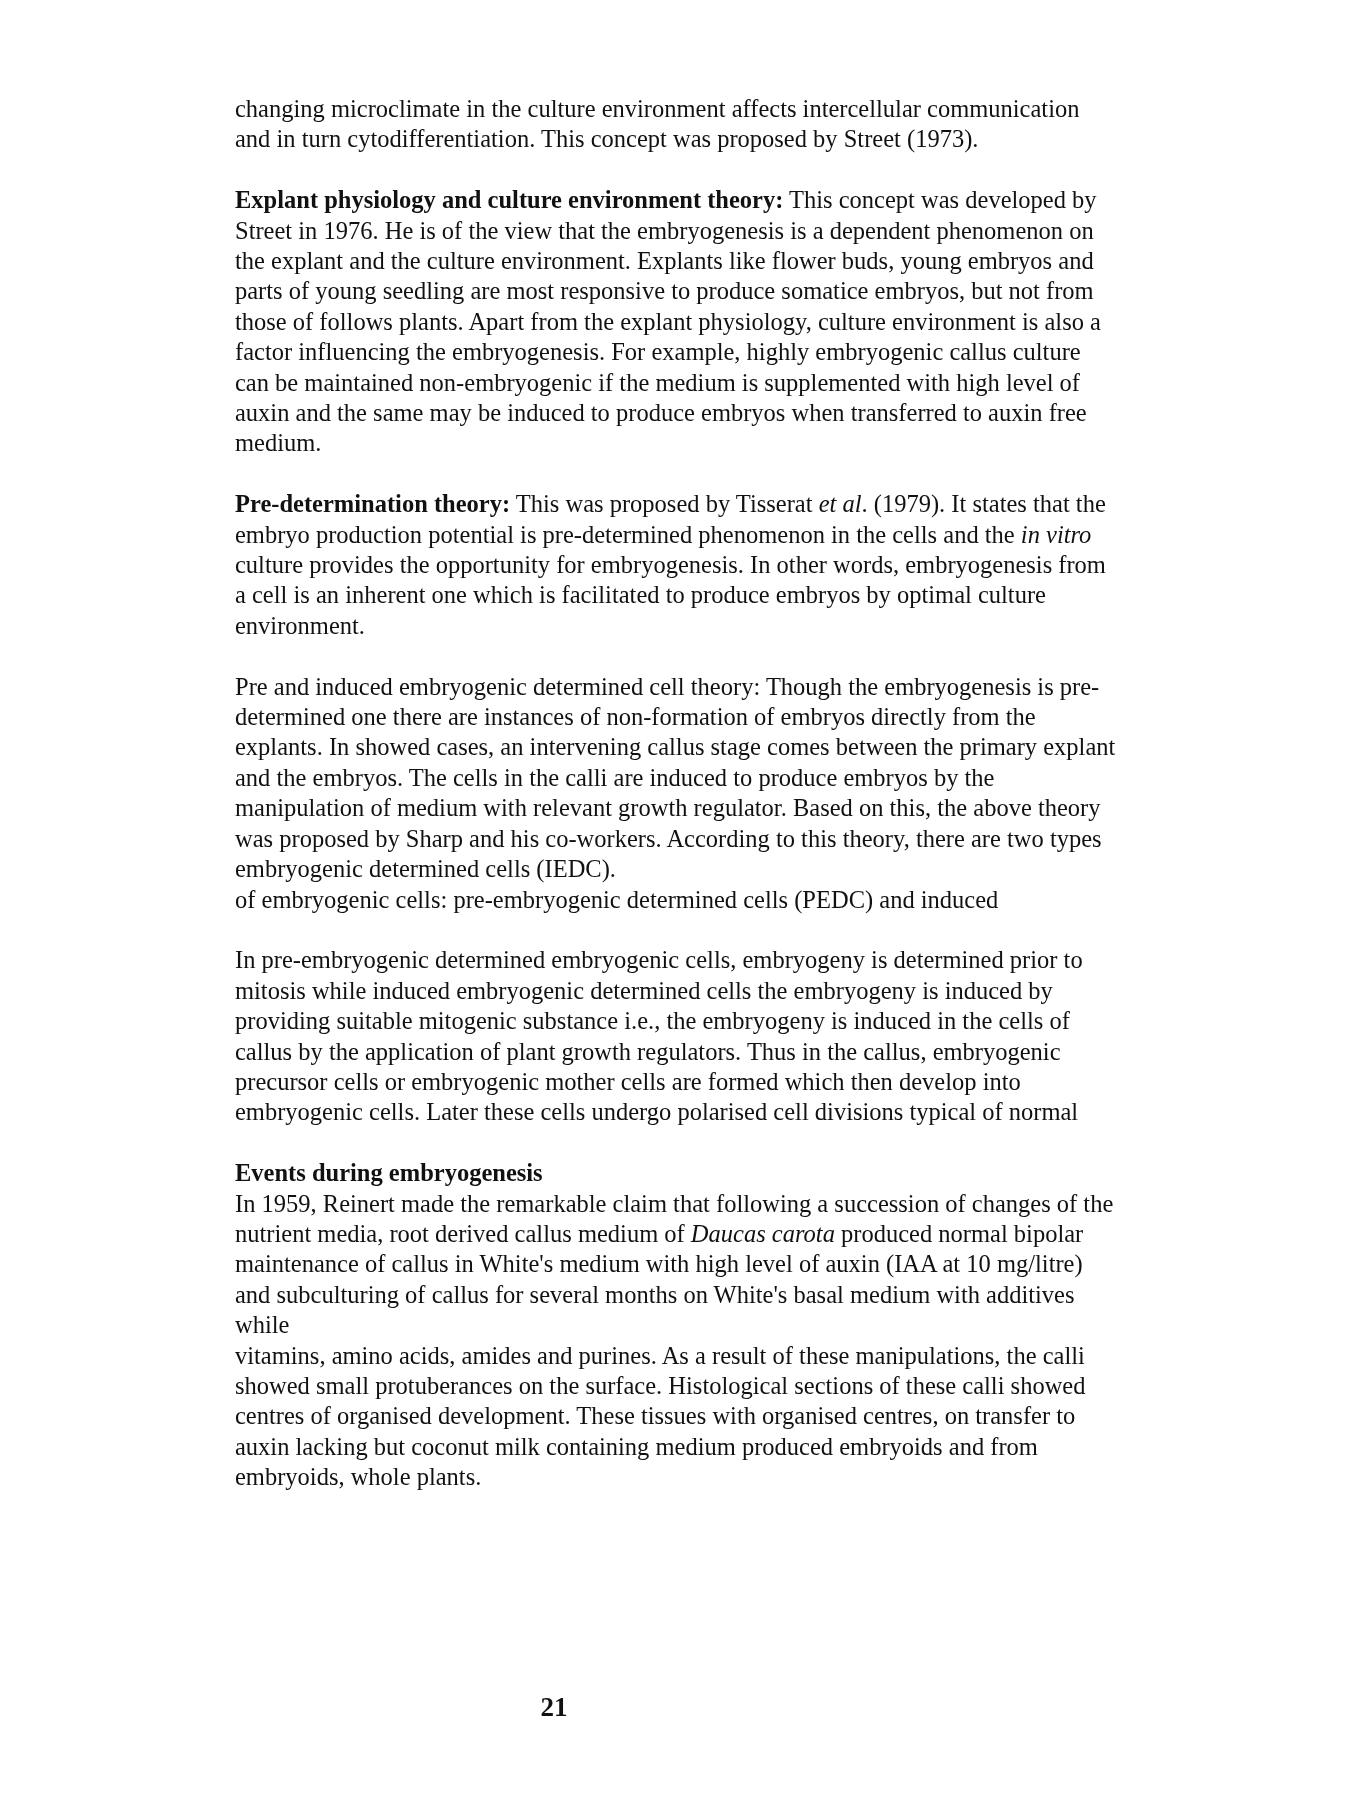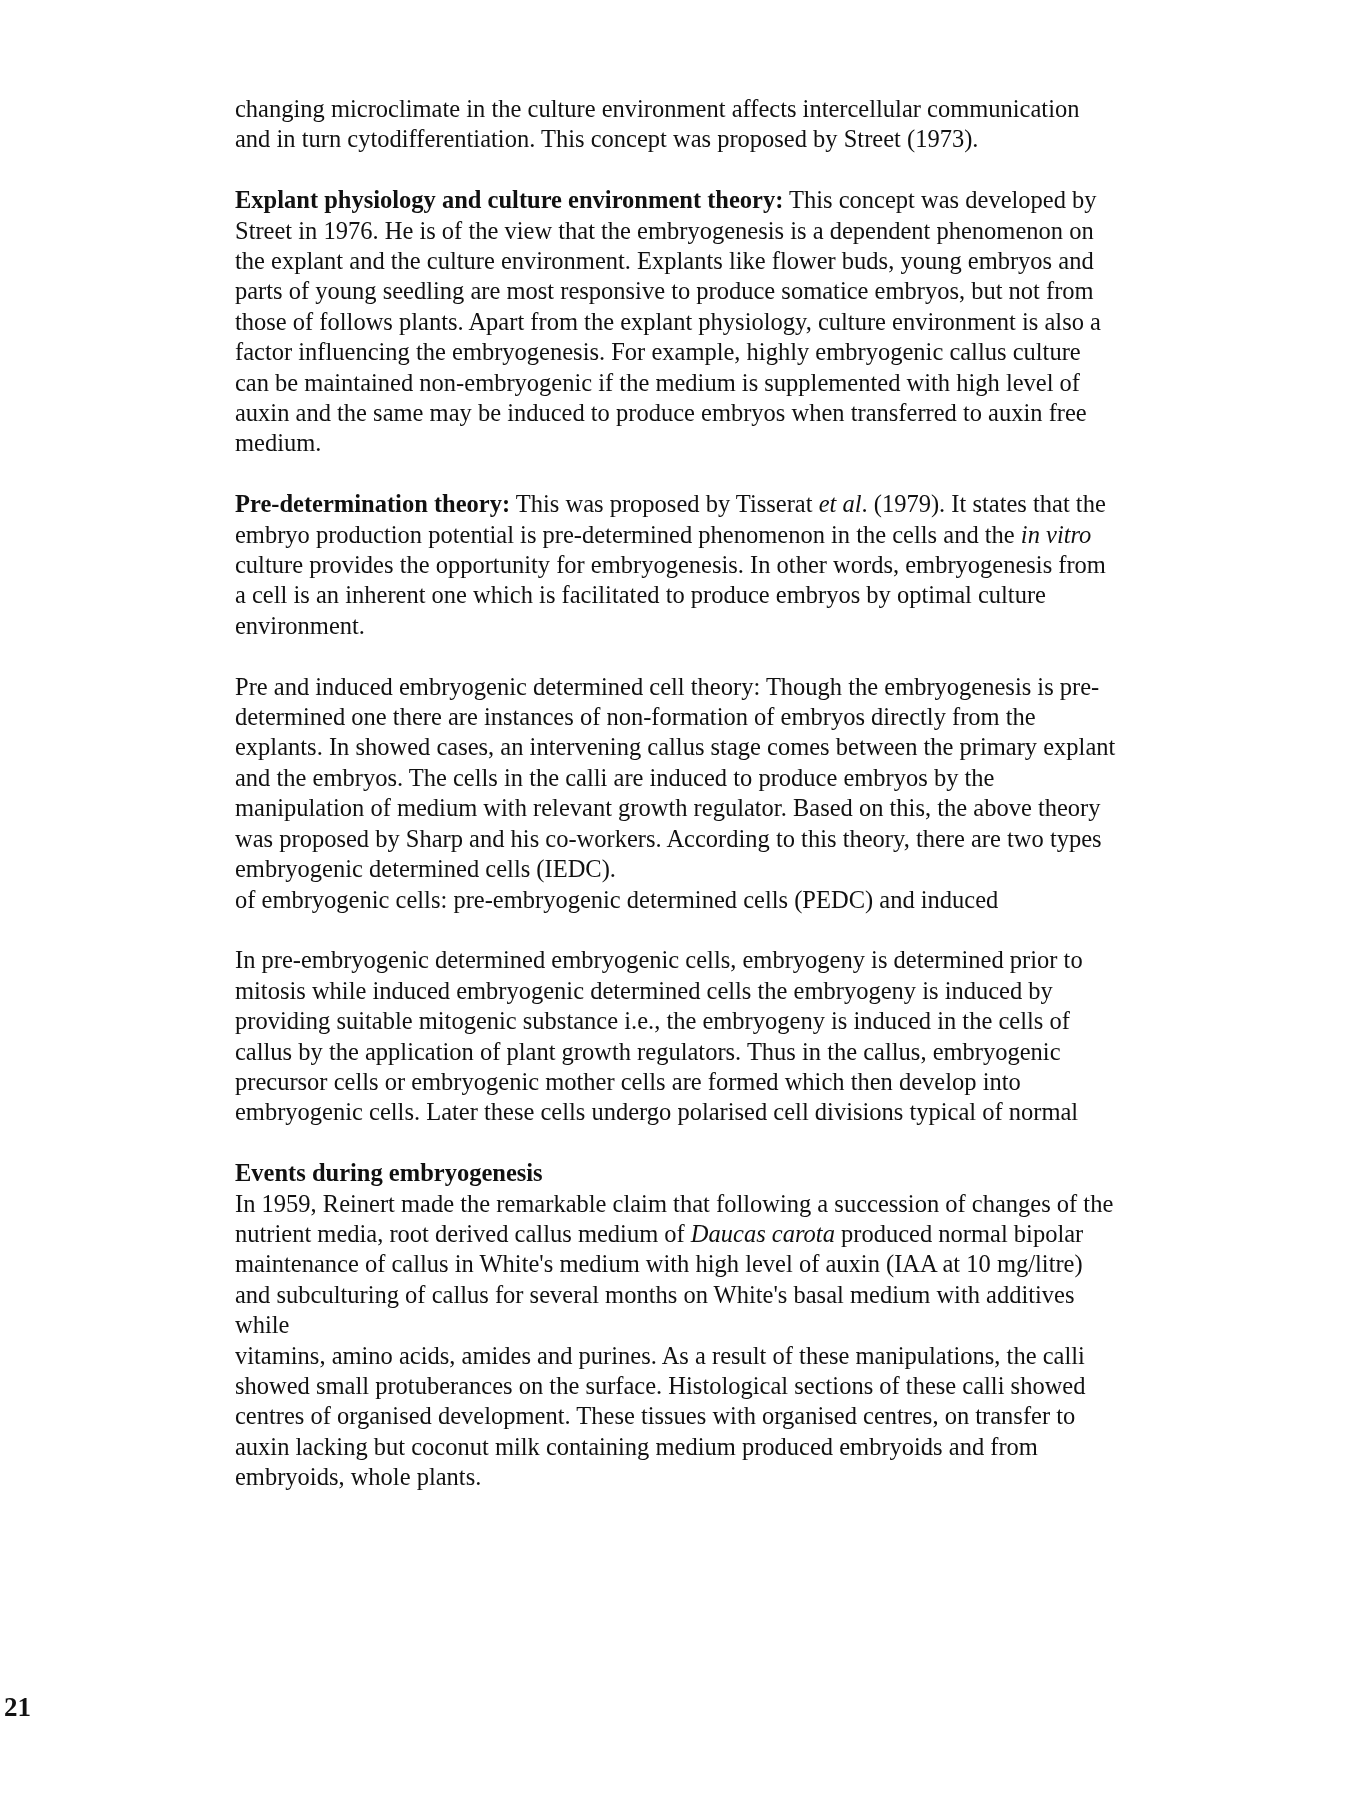--- a/index.html
+++ b/index.html
@@ -7,21 +7,21 @@
   .page { position: absolute; left: 0; top: 0; width: 1348px; height: 1799px; background: #ffffff; }
   .content {
     position: absolute; left: 215px; top: 94px; width: 1000px;
     font-family: "Liberation Serif", serif; font-size: 24.5px; line-height: 30.4px; color: #111111; margin-left: 20px;
   }
   .para { margin: 0 0 30.4px 0; }
   .line { display: block; white-space: nowrap; }
   b, .bold { font-weight: bold; }
   i, .ital { font-style: italic; }
   .page-number {
-    position: absolute; left: 4px; width: 1076px; top: 1692px; text-align: left;
+    position: absolute; left: 16px; width: 1076px; top: 1692px; text-align: center;
     font-family: "Liberation Serif", serif; font-weight: bold; font-size: 27px; color: #111111;
   }
 </style>
 </head>
 <body>
 
 <div class="page">
   <div class="content">
 
     <p class="para">

